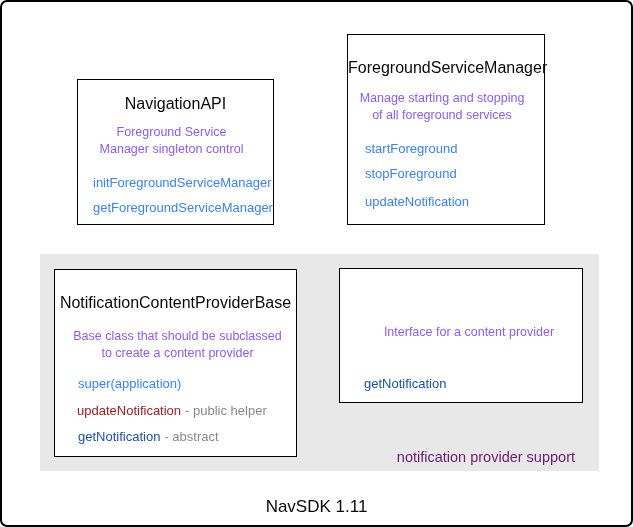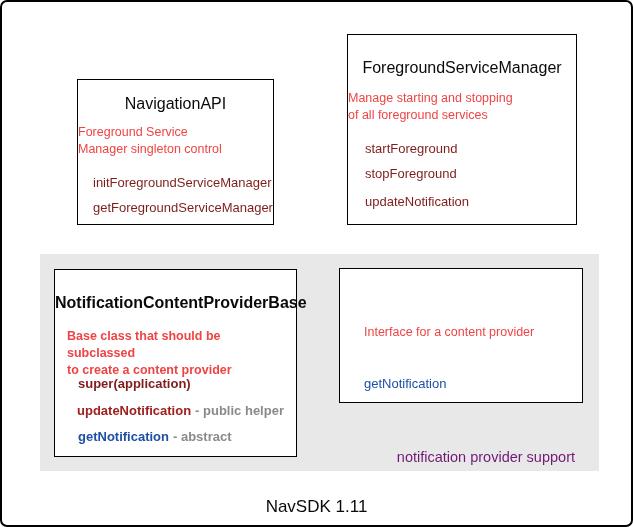--- a/index.html
+++ b/index.html
@@ -28,50 +28,51 @@
     color: #701a75;
     white-space: nowrap;
   }
   .cbox {
     position: absolute;
     box-sizing: border-box;
     background: #ffffff;
     border: 1.5px solid #000;
   }
   .box-a { left: 75px;  top: 77px;  width: 197px; height: 146px; }
-  .box-b { left: 345px; top: 32px;  width: 230px; height: 191px; }
-  .box-c { left: 52px;  top: 267px; width: 243px; height: 188px; font-weight: bold; }
+  .box-b { left: 345px; top: 32px;  width: 198px; height: 191px; }
+  .box-c { left: 52px;  top: 267px; width: 243px; height: 188px; }
   .box-d { left: 337px; top: 266px; width: 244px; height: 135px; }
   .box-title {
     position: absolute; left: 0; right: 0;
     text-align: center;
     font-size: 16px;
     white-space: nowrap;
     color: #0a0a0a;
   }
   .box-a .box-title { top: 15px; }
   .box-b .box-title { top: 24px; }
   .box-c .box-title { top: 24px; }
   .box-d .box-title { top: 26px; }
   .box-desc {
     position: absolute; left: 0; right: 8px;
+    text-align: center;
     font-size: 12.5px;
     line-height: 17px;
-    color: #ef4444;
+    color: #8b5cf6;
   }
   .box-a .box-desc { top: 44px; }
   .box-b .box-desc { top: 55px; }
   .box-c .box-desc { top: 58px; padding-left: 12px; }
   .box-d .box-desc { top: 55px; padding-left: 24px; }
   .method {
     position: absolute;
     font-size: 13px;
     white-space: nowrap;
   }
-  .m-green { color: #7f1d1d; }
+  .m-green { color: #3b82f6; }
   .m-red   { color: #a02020; }
   .m-blue  { color: #1d50a5; }
   .m-suffix { color: #8a8a8a; margin-left: 4px; }
   .box-a .m1 { top: 95px;  left: 15px; }
   .box-a .m2 { top: 120px; left: 15px; }
   .box-b .m1 { top: 106px; left: 17px; }
   .box-b .m2 { top: 131px; left: 17px; }
   .box-b .m3 { top: 159px; left: 17px; }
   .box-c .m1 { top: 106px; left: 23px; }
   .box-c .m2 { top: 133px; left: 22px; }

